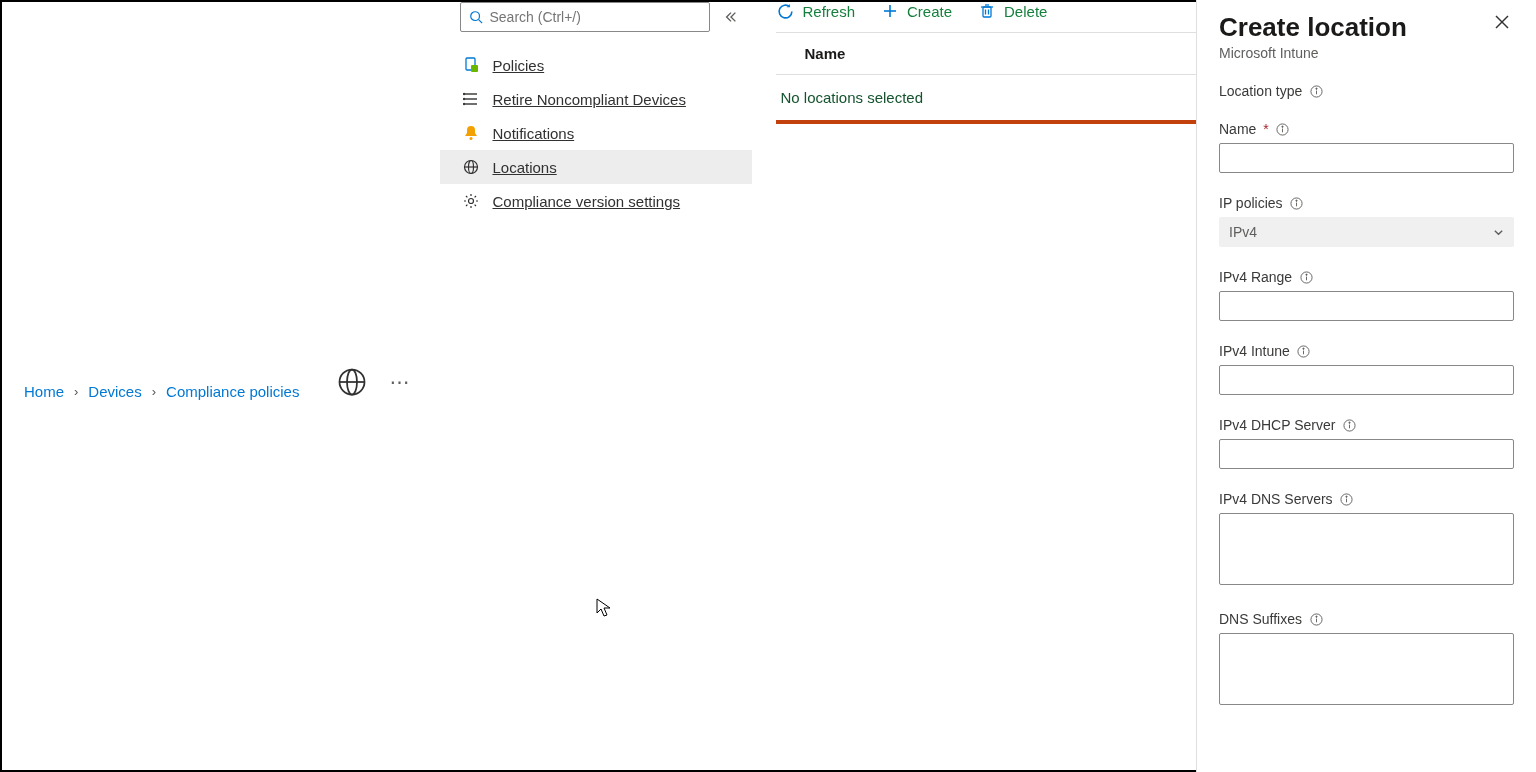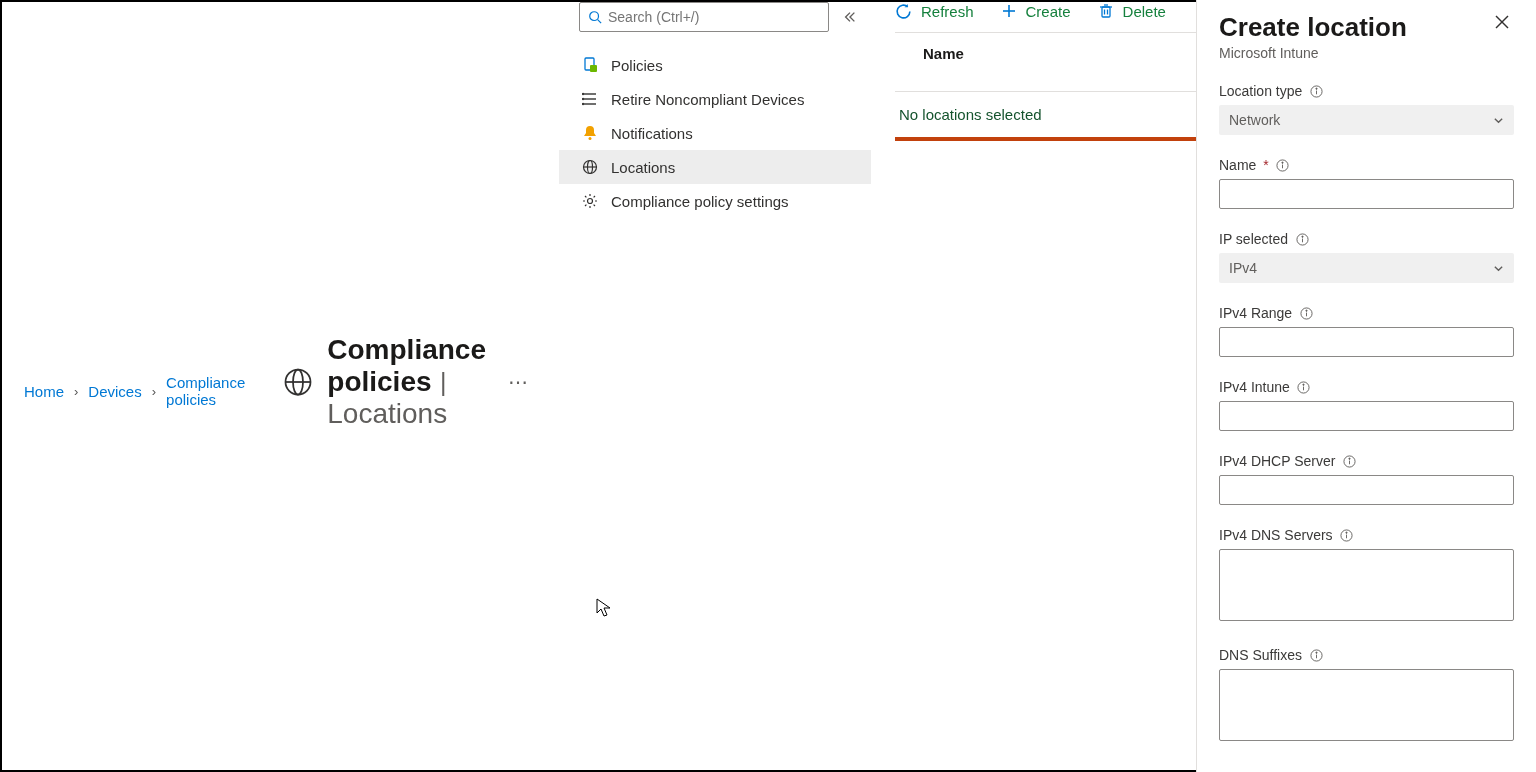--- a/index.html
+++ b/index.html
@@ -22,21 +22,21 @@
 
     
     .body { display: flex; flex: 1; min-height: 0; }
 
     
     .sidebar { width: 312px; display: flex; flex-direction: column; padding: 0 0 0 0; }
     .search-row { display: flex; align-items: center; padding: 0 8px 16px 20px; gap: 8px; }
     .search-box { flex: 0 0 250px; display: flex; align-items: center; border: 1px solid #8a8886; border-radius: 2px; height: 30px; padding: 0 8px; gap: 6px; font-size: 14px; color: #605e5c; background: #fff; }
     .search-box input { border: none; outline: none; flex: 1; font-size: 14px; color: #323130; background: transparent; }
     .collapse-btn { width: 28px; height: 28px; display: flex; align-items: center; justify-content: center; cursor: pointer; color: #605e5c; font-size: 15px; }
-    .nav { display: flex; flex-direction: column; }
+    .nav { display: flex; flex-direction: column; text-decoration: underline; }
     .nav-item { display: flex; align-items: center; gap: 12px; padding: 8px 10px 8px 22px; font-size: 15px; color: #323130; cursor: pointer; }
     .nav-item.selected { background: #ededed; }
     .nav-item .icon { width: 18px; height: 18px; display: inline-flex; align-items: center; justify-content: center; flex: 0 0 18px; }
 
     
     .content { flex: 1; display: flex; flex-direction: column; padding: 0 24px 0 24px; position: relative; }
     .toolbar { display: flex; align-items: center; gap: 26px; padding: 0 0 12px 0; color: #15803d; font-size: 15px; }
     .tool-btn { display: flex; align-items: center; gap: 8px; cursor: pointer; }
     .tool-btn .ticon { width: 18px; height: 18px; display: inline-flex; align-items: center; justify-content: center; color: #0078d4; }
     .table-head { display: flex; border-top: 1px solid #e1dfdd; border-bottom: 1px solid #e1dfdd; padding: 12px 0; font-weight: 600; color: #1b1a19; font-size: 15px; }
@@ -78,25 +78,20 @@
   </div>
 
   <div class="title-row">
     <span class="title-icon">
       <svg viewBox="0 0 24 24" width="30" height="30" fill="none" stroke="#323130" stroke-width="1.4">
         <circle cx="12" cy="12" r="10"></circle>
         <ellipse cx="12" cy="12" rx="4" ry="10"></ellipse>
         <line x1="2" y1="12" x2="22" y2="12"></line>
       </svg>
     </span>
-    <span>
-      <span class="page-title">Compliance policies</span>
-      <span class="title-bar">|</span>
-      <span class="page-subtitle">Locations</span>
-    </span>
     <span class="more-dots">⋯</span>
   </div>
 
   <div class="body">
 
     <div class="sidebar">
       <div class="search-row">
         <div class="search-box">
           <span>
             <svg viewBox="0 0 16 16" width="14" height="14" fill="none" stroke="#0078d4" stroke-width="1.4">
@@ -156,21 +151,21 @@
           </span>
           <span>Locations</span>
         </div>
         <div class="nav-item">
           <span class="icon">
             <svg viewBox="0 0 16 16" width="16" height="16" fill="none" stroke="#323130" stroke-width="1.2">
               <circle cx="8" cy="8" r="2.5"></circle>
               <path d="M8 1v2M8 13v2M1 8h2M13 8h2M3 3l1.4 1.4M11.6 11.6L13 13M13 3l-1.4 1.4M4.4 11.6L3 13"></path>
             </svg>
           </span>
-          <span>Compliance policy settings</span>
+          <span>Compliance version settings</span>
         </div>
       </div>
     </div>
 
     <div class="content">
       <div class="toolbar">
         <div class="tool-btn">
           <span class="ticon">
             <svg viewBox="0 0 16 16" width="17" height="17" fill="none" stroke="#0078d4" stroke-width="1.5">
               <path d="M14 8a6 6 0 1 1-2-4.5"></path>
@@ -229,48 +224,40 @@
       <div class="field-label-row">
         <span>Location type</span>
         <span class="info-icon">
           <svg viewBox="0 0 14 14" width="13" height="13" fill="none" stroke="#605e5c" stroke-width="1">
               <circle cx="7" cy="7" r="6"></circle>
               <line x1="7" y1="6" x2="7" y2="10"></line>
               <circle cx="7" cy="4" r="0.7" fill="#605e5c"></circle>
             </svg>
         </span>
       </div>
-      <div class="select-box">
-        <span>Network</span>
-        <span class="chev">
-          <svg viewBox="0 0 12 12" width="11" height="11" fill="none" stroke="#605e5c" stroke-width="1.5">
-              <polyline points="2,4 6,8 10,4"></polyline>
-            </svg>
-        </span>
-      </div>
     </div>
 
     <div class="field">
       <div class="field-label-row">
         <span>Name</span>
         <span class="req">*</span>
         <span class="info-icon">
           <svg viewBox="0 0 14 14" width="13" height="13" fill="none" stroke="#605e5c" stroke-width="1">
               <circle cx="7" cy="7" r="6"></circle>
               <line x1="7" y1="6" x2="7" y2="10"></line>
               <circle cx="7" cy="4" r="0.7" fill="#605e5c"></circle>
             </svg>
         </span>
       </div>
       <input class="text-input" type="text" style="">
     </div>
 
     <div class="field">
       <div class="field-label-row">
-        <span>IP selected</span>
+        <span>IP policies</span>
         <span class="info-icon">
           <svg viewBox="0 0 14 14" width="13" height="13" fill="none" stroke="#605e5c" stroke-width="1">
               <circle cx="7" cy="7" r="6"></circle>
               <line x1="7" y1="6" x2="7" y2="10"></line>
               <circle cx="7" cy="4" r="0.7" fill="#605e5c"></circle>
             </svg>
         </span>
       </div>
       <div class="select-box">
         <span>IPv4</span>

